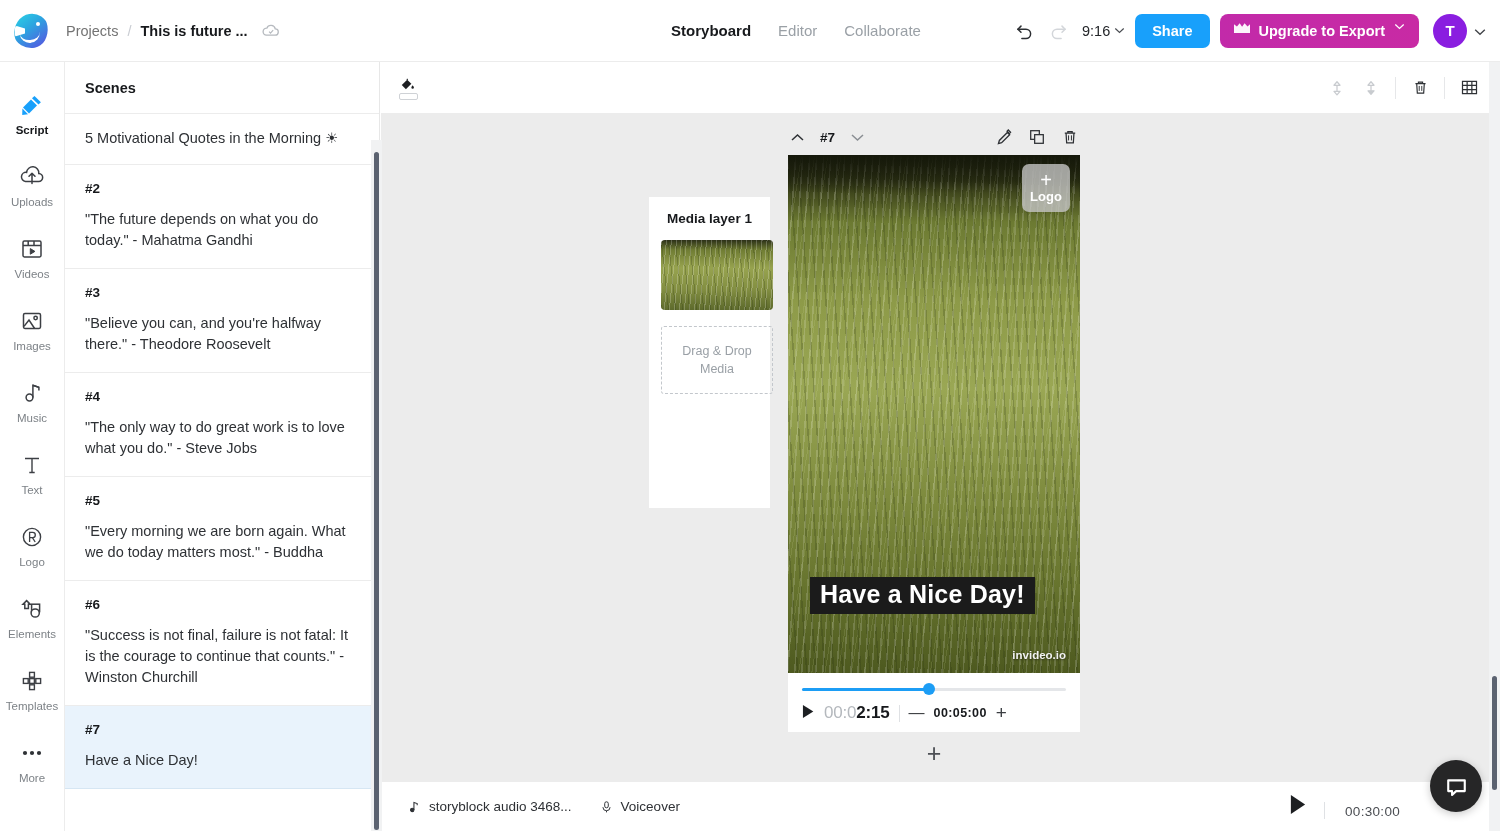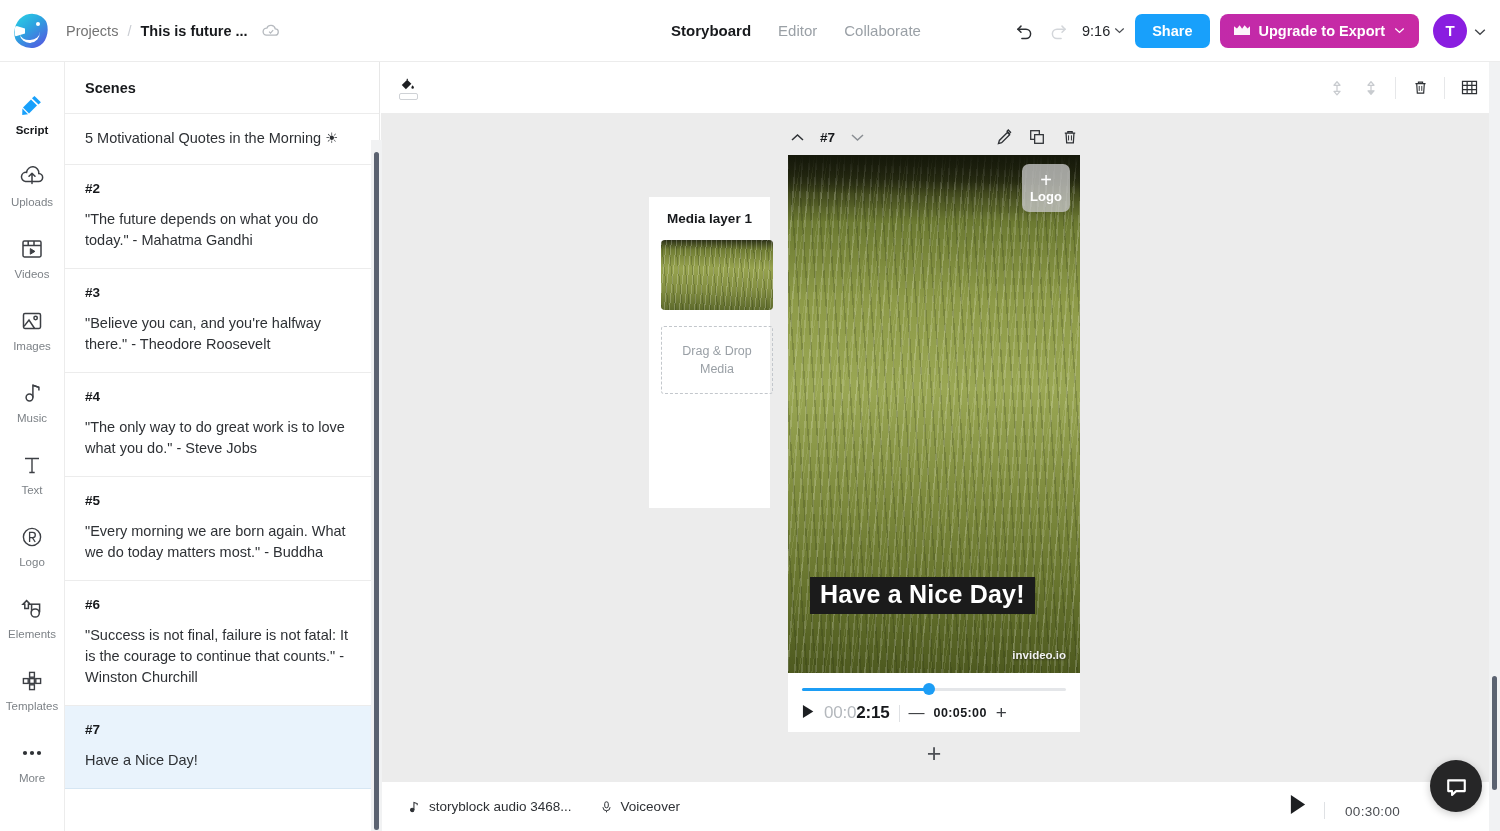--- a/index.html
+++ b/index.html
@@ -67,21 +67,21 @@
     color: #24262a; margin: 0 10px 0 6px; cursor: pointer;
   }
   .chev { width: 11px; height: 7px; }
   .btn-share {
     background: #18a0fb; color: #fff; font-size: 14.5px; font-weight: 700;
     border-radius: 7px; padding: 9px 17px; cursor: pointer; border: none;
   }
   .btn-upgrade {
     margin-left: 10px; background: #c62aa8; color: #fff; font-size: 14.5px;
     font-weight: 700; border-radius: 8px; padding: 9px 14px; cursor: pointer;
-    display: flex; align-items: center; gap: 9px; border: none;
+    display: flex; align-items: flex-start; gap: 9px; border: none;
     background: linear-gradient(90deg,#c22aa9,#c82aa4);
   }
   .crown { width: 16px; height: 12px; }
   .avatar {
     margin-left: 14px; width: 34px; height: 34px; border-radius: 50%;
     background: #8a1ee0; color: #fff; font-size: 15px; font-weight: 700;
     display: flex; align-items: center; justify-content: center; cursor: pointer;
   }
   .avatar-chev { margin-left: 7px; color: #43464b; cursor: pointer; }
 

